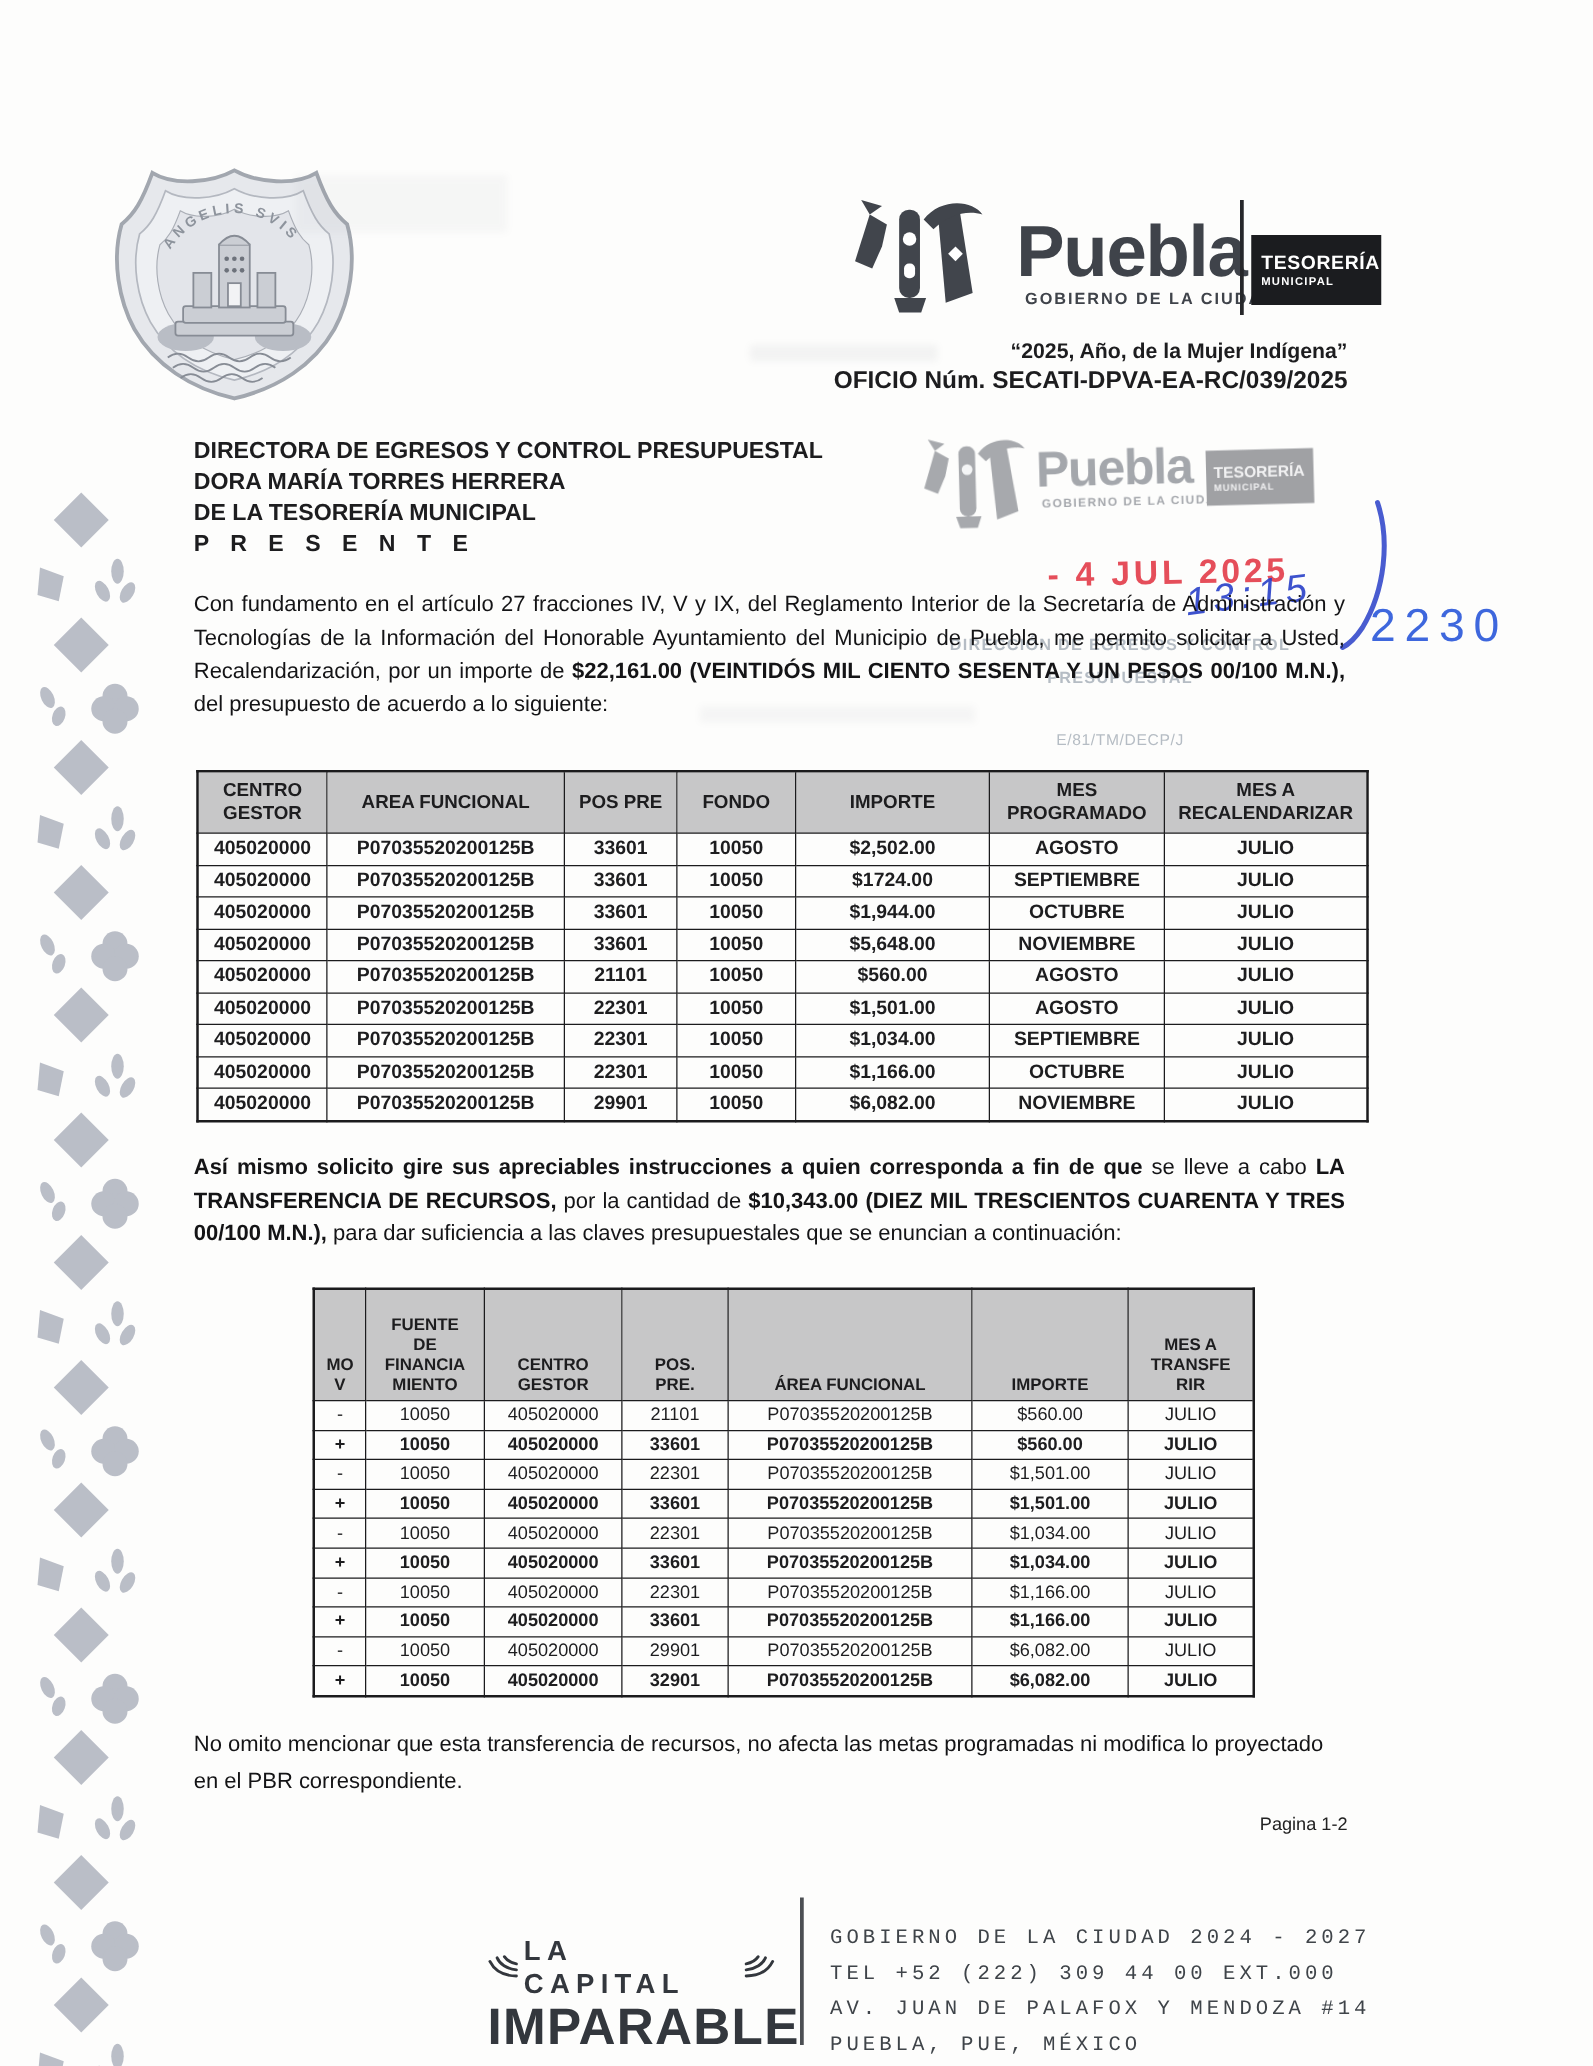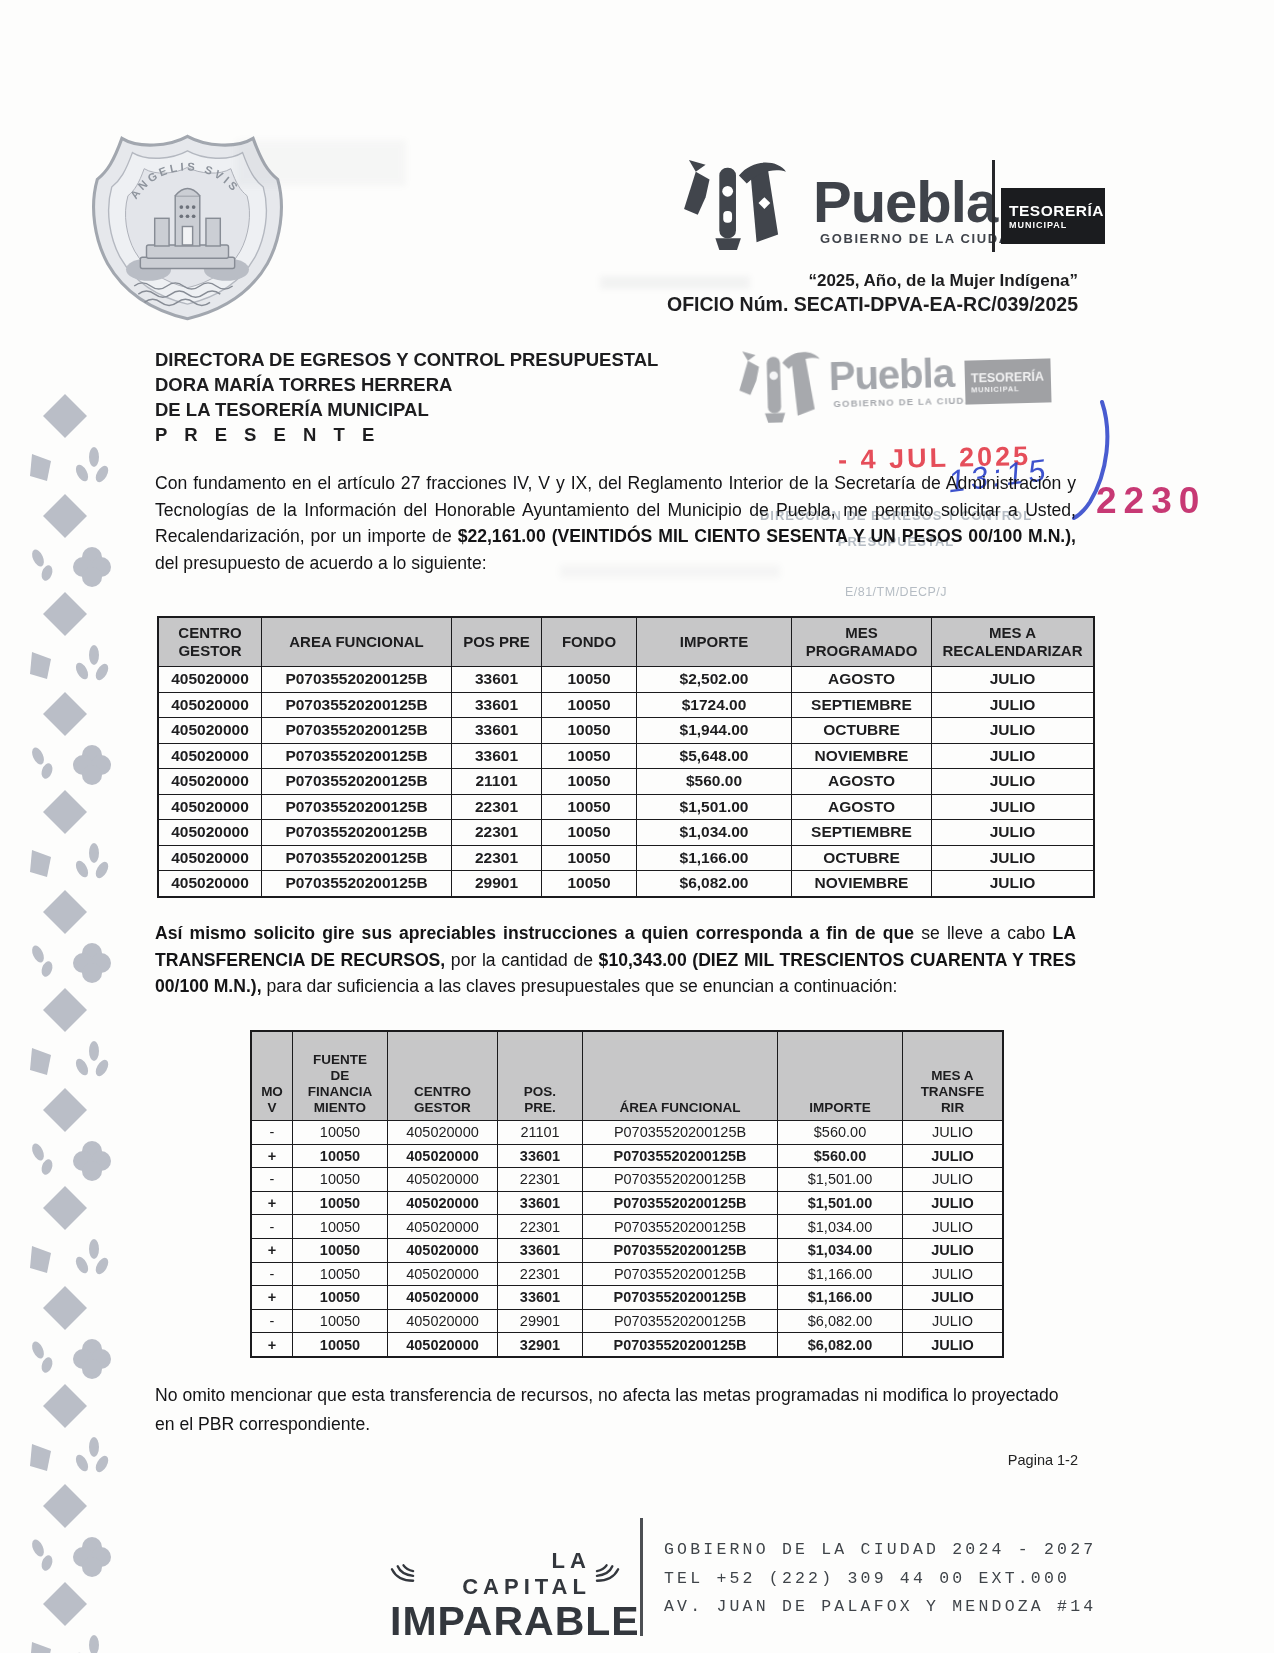--- a/index.html
+++ b/index.html
@@ -43,21 +43,21 @@
     letter-spacing:1.2px;color:#5c616b;}
   .stamp-brand .divbox{position:absolute;left:232px;top:18px;width:86px;height:44px;background:#55575e;
     color:#e8e8ea;display:flex;flex-direction:column;justify-content:center;padding-left:6px;box-sizing:border-box;}
   .stamp-brand .divbox .l1{font-size:12.5px;font-weight:700;}
   .stamp-brand .divbox .l2{font-size:7.5px;font-weight:700;letter-spacing:.8px;}
 
   .stamp-date{left:838px;top:443px;font-size:27px;font-weight:700;color:#e4404d;
     letter-spacing:3px;transform:rotate(-1.2deg);opacity:.92;}
   .stamp-time{left:948px;top:458px;font-size:31px;color:#2940c8;font-style:italic;
     letter-spacing:5px;transform:rotate(-7deg);opacity:.9;}
-  .stamp-folio{left:1096px;top:480px;font-size:37px;font-weight:700;color:#be185d;
+  .stamp-folio{left:1096px;top:480px;font-size:37px;font-weight:400;color:#1d4ed8;
     letter-spacing:7px;opacity:.85;filter:blur(.5px);}
   .pen-stroke{left:1050px;top:398px;}
   .stamp-office{left:756px;top:503px;width:280px;text-align:center;color:#aeb6be;
     font-size:13px;font-weight:700;letter-spacing:1px;line-height:26px;opacity:.9;}
   .stamp-office .ref{font-size:12.5px;font-weight:400;letter-spacing:.5px;margin-top:24px;}
 
   .para{left:155px;top:470px;width:921px;font-size:17.6px;line-height:26.6px;
     text-align:justify;color:#141416;}
   .para2{top:920px;}
   .para3{top:1381px;width:921px;line-height:28.5px;text-align:left;}
@@ -74,21 +74,21 @@
   .t2{left:250px;top:1030px;width:716px;font-size:14.5px;border:2.5px solid #1b1b1d;}
   .t2 th{font-size:13.5px;height:84px;vertical-align:bottom;padding-bottom:4px;}
   .t2 td{height:22.6px;font-weight:400;}
   .t2 tr.plus-row td{font-weight:700;}
   .t2 th:nth-child(1){width:36px}.t2 th:nth-child(2){width:90px}.t2 th:nth-child(3){width:105px}
   .t2 th:nth-child(4){width:80px}.t2 th:nth-child(5){width:190px}.t2 th:nth-child(6){width:120px}
   .t2 th:nth-child(7){width:95px}
 
   .page-note{right:196px;top:1452px;font-size:14.5px;color:#222;text-align:center;}
 
-  .footer-logo{left:390px;top:1548px;width:230px;text-align:right;color:#33373d;}
+  .footer-logo{left:390px;top:1548px;width:230px;text-align:left;color:#33373d;}
   .footer-logo .row1{display:flex;align-items:center;justify-content:center;gap:4px;}
   .footer-logo .cap{font-size:22px;font-weight:700;letter-spacing:5px;}
   .footer-logo .imp{font-size:41px;font-weight:700;letter-spacing:1px;margin-top:-2px;}
   .footer-divider{left:640px;top:1518px;width:2.5px;height:118px;background:#4c4f53;}
   .footer-contact{left:664px;top:1536px;font-family:"Liberation Mono", monospace;
     font-size:16.5px;line-height:28.5px;color:#3f4449;letter-spacing:3.2px;white-space:nowrap;}
 
   
   .artifact{background:#7a7f88;filter:blur(3px);}
   .a1{left:600px;top:276px;width:150px;height:13px;opacity:.08;}
@@ -467,19 +467,20 @@
         </g>
       </svg>
     </div>
     <div class="imp">IMPARABLE</div>
   </div>
   <div class="abs footer-divider"></div>
   <div class="abs footer-contact">
     <div>GOBIERNO DE LA CIUDAD 2024 - 2027</div>
     <div>TEL +52 (222) 309 44 00 EXT.000</div>
     <div>AV. JUAN DE PALAFOX Y MENDOZA #14</div>
+    <div>PUEBLA, PUE, MÉXICO</div>
   </div>
 
   <div class="abs artifact a1"></div>
   <div class="abs artifact a2"></div>
   <div class="abs artifact a3"></div>
 
 </div>
 
 </body></html>

